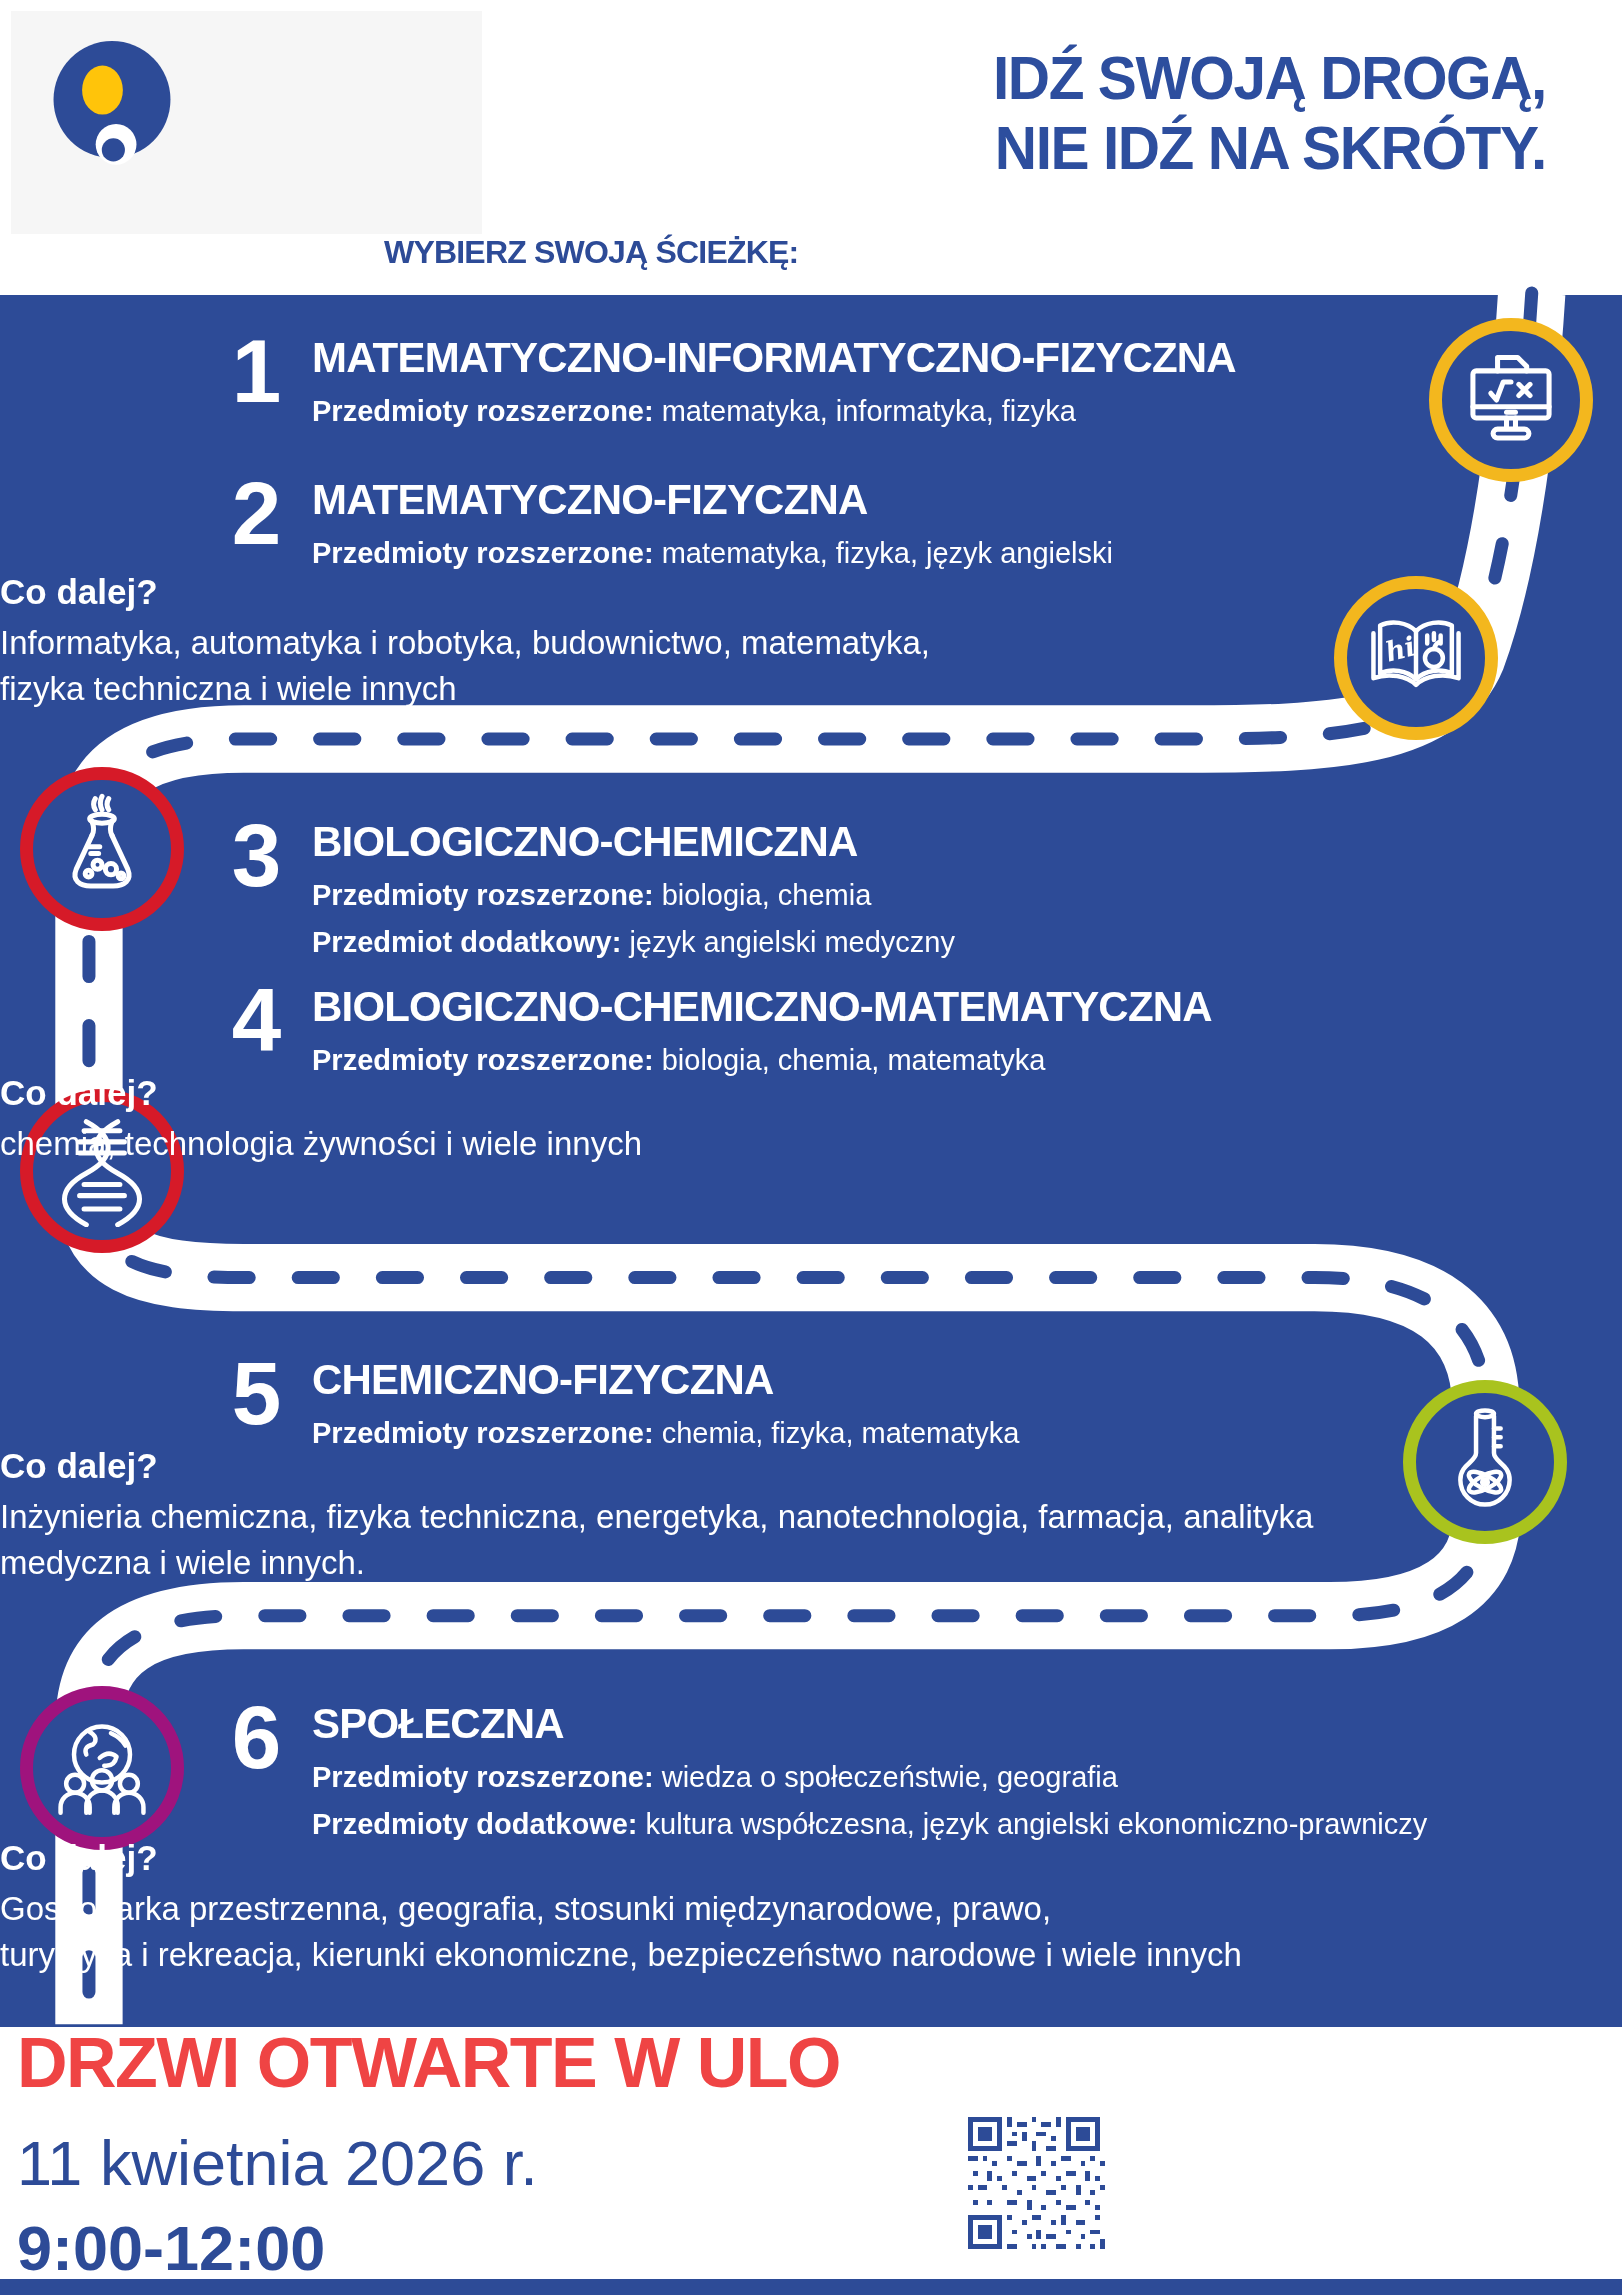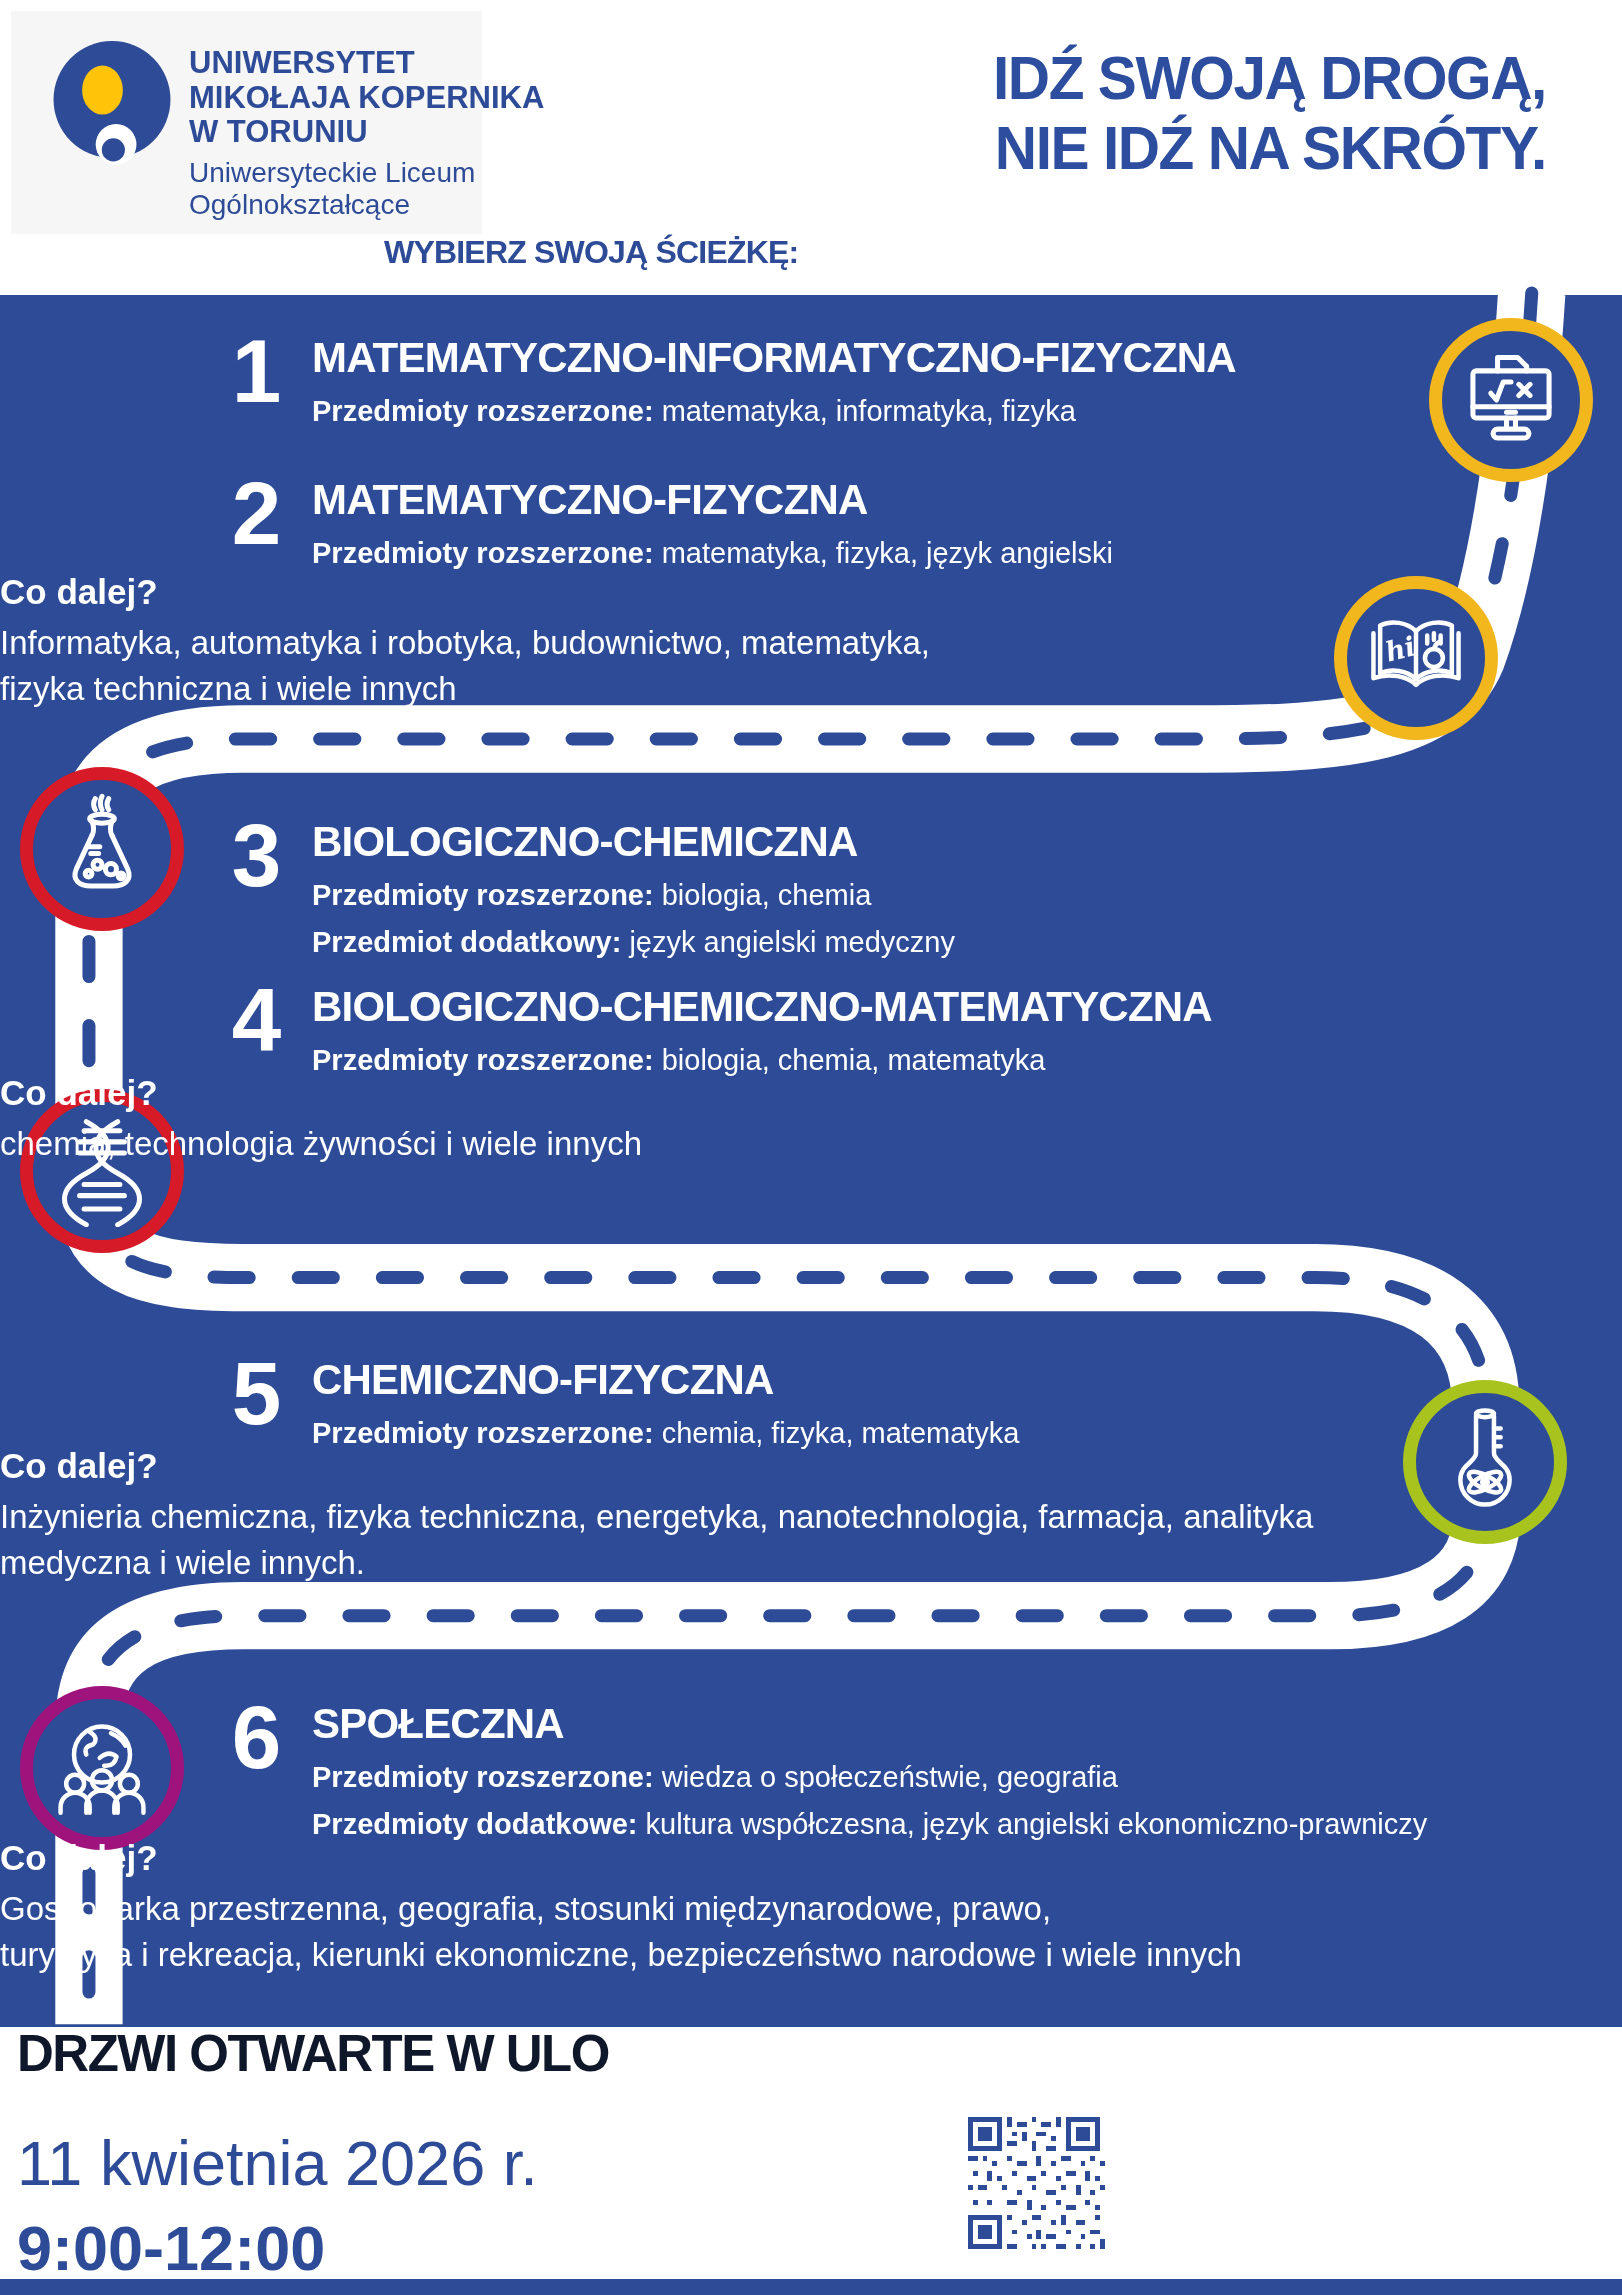--- a/index.html
+++ b/index.html
@@ -33,51 +33,40 @@
   .track-title{font-size:42px;font-weight:bold;letter-spacing:-0.8px;line-height:1.1;}
   .track-row{font-size:29px;margin-top:13.8px;line-height:1.15;}
   .track-row .lbl{font-weight:bold;}
 
   
   .cd{position:absolute;left:0;width:1549px;text-align:left;color:#ffffff;}
   .cd-head{font-size:35px;font-weight:bold;margin-bottom:7.7px;}
   .cd-line{font-size:33px;line-height:46px;}
 
   
-  .event-title{left:17px;top:2028px;color:#0f172a;font-weight:bold;font-size:51px;letter-spacing:-1.5px;line-height:1;}
+  .event-title{left:17px;top:2028px;color:#ef4444;font-weight:bold;font-size:70px;letter-spacing:-1.5px;line-height:1;}
   .event-date{left:17px;top:2132px;color:#2d4b97;font-weight:normal;font-size:63px;line-height:1;}
   .event-time{left:17px;top:2217px;color:#2d4b97;font-weight:bold;font-size:63px;line-height:1;}
   .contact{right:26px;top:2034px;text-align:right;color:#2d4b97;font-weight:bold;font-size:31px;line-height:39px;}
   .qr{left:963px;top:2112px;width:142px;height:142px;}
 </style>
 </head>
 <body>
 
 <div class="page">
 
   <div class="abs logo-backdrop"></div>
 
   <div class="abs" style="left:44px;top:37px;width:136px;height:136px;">
     <svg viewBox="0 0 100 100" width="136" height="136">
       <circle cx="50" cy="46" r="43" fill="#2d4b97"></circle>
       <ellipse cx="43" cy="39" rx="15" ry="18" fill="#ffc40a"></ellipse>
       <circle cx="53" cy="79" r="15" fill="#ffffff"></circle>
       <circle cx="51" cy="83" r="8.5" fill="#2d4b97"></circle>
     </svg>
-  </div>
-  <div class="abs" style="left:189px;top:46px;">
-    <div class="logo-name">
-      <div>UNIWERSYTET</div>
-      <div>MIKOŁAJA KOPERNIKA</div>
-      <div>W TORUNIU</div>
-    </div>
-    <div class="logo-sub">
-      <div>Uniwersyteckie Liceum</div>
-      <div>Ogólnokształcące</div>
-    </div>
   </div>
 
   <div class="abs slogan">
     <div>IDŹ SWOJĄ DROGĄ,</div>
     <div>NIE IDŹ NA SKRÓTY.</div>
   </div>
 
   <div class="abs choose">WYBIERZ SWOJĄ ŚCIEŻKĘ:</div>
 
   <div class="abs blue-section"></div>

